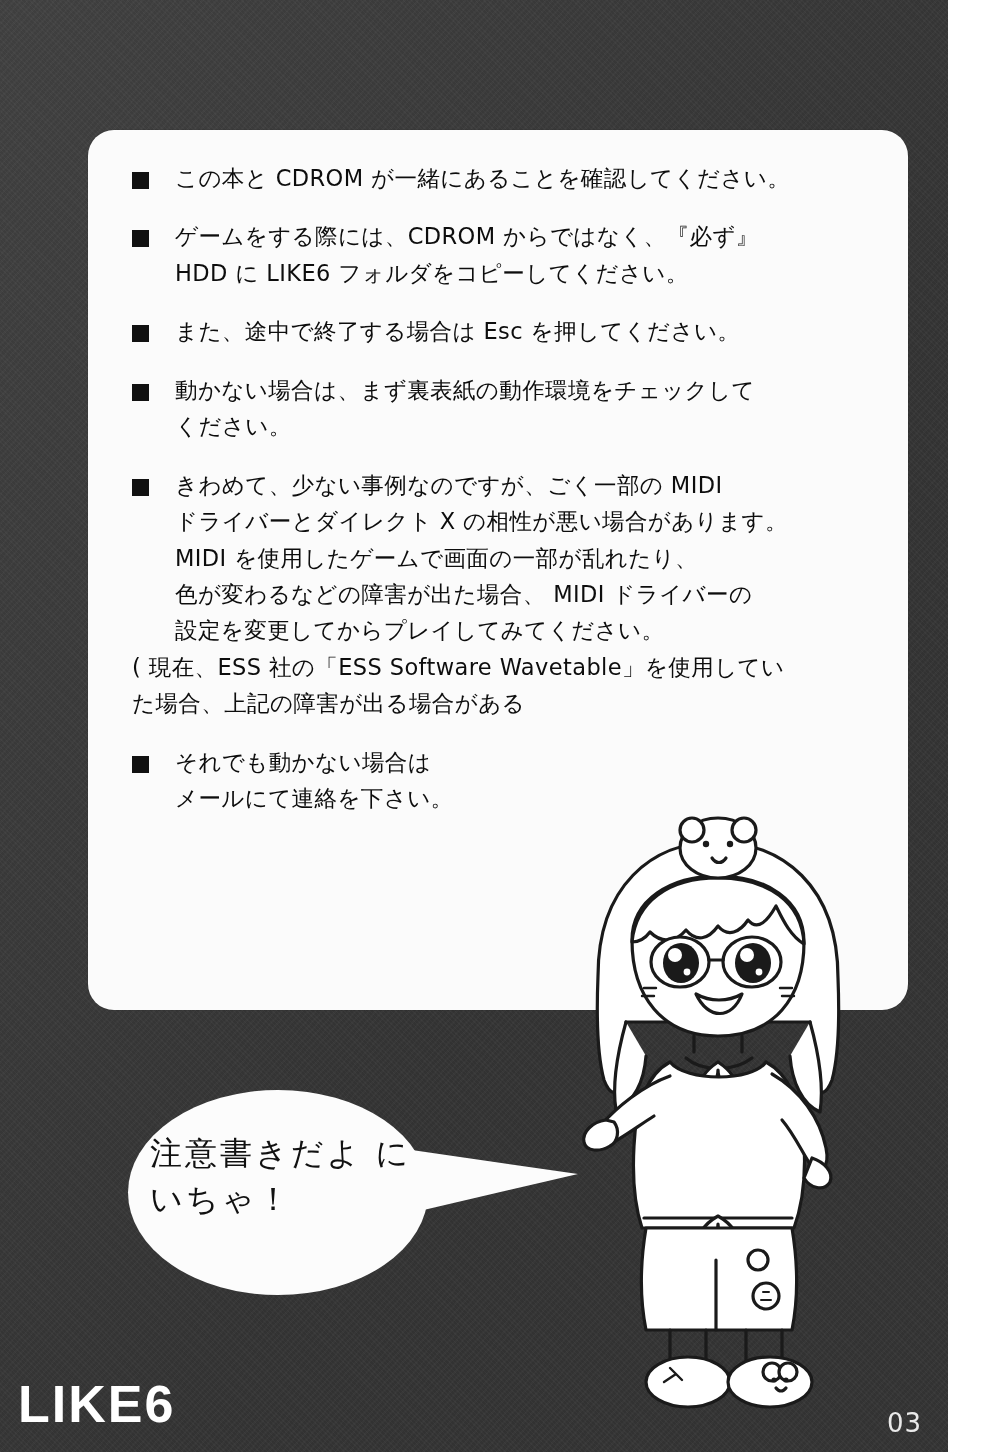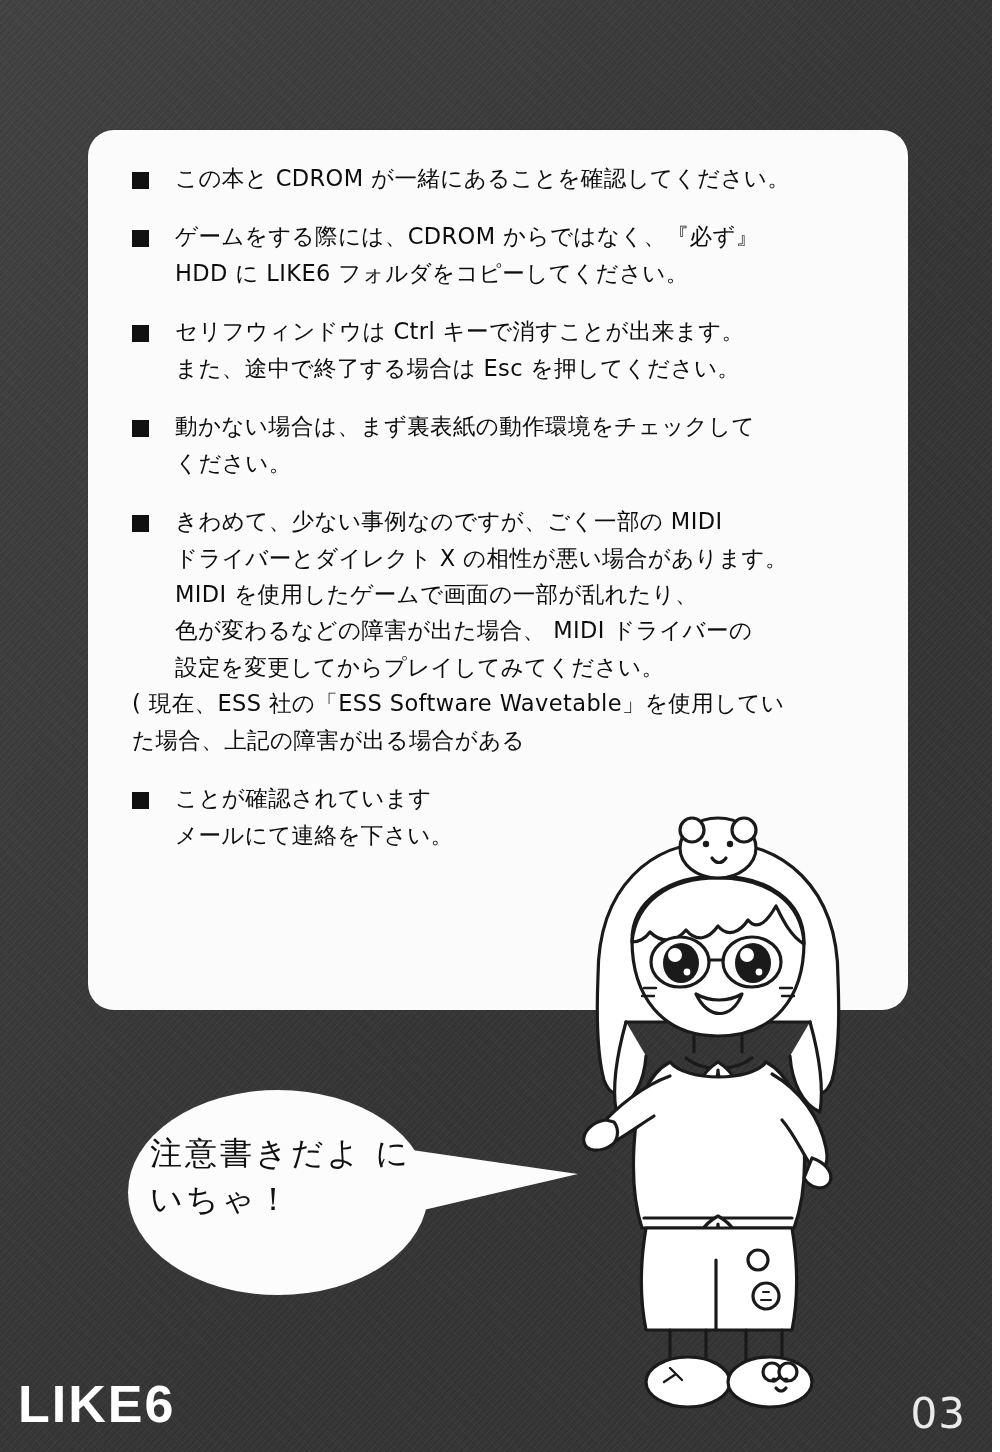--- a/index.html
+++ b/index.html
@@ -16,21 +16,20 @@
 
   #page {
     position: relative;
     width: 948px;
     height: 1452px;
     background: #3a3a3a;
     background-image:
       linear-gradient(125deg, rgba(255,255,255,0.035) 0%, rgba(0,0,0,0.10) 60%),
       repeating-linear-gradient(132deg, rgba(255,255,255,0.020) 0px, rgba(255,255,255,0.020) 2px, rgba(0,0,0,0.025) 2px, rgba(0,0,0,0.025) 5px);
     overflow: hidden;
-    padding-left: 44px;
   }
 
   
   #grain {
     position: absolute;
     inset: 0;
     background-image:
       repeating-linear-gradient(45deg, rgba(255,255,255,0.018) 0px, rgba(255,255,255,0.018) 1px, rgba(0,0,0,0.02) 1px, rgba(0,0,0,0.02) 3px);
     pointer-events: none;
   }
@@ -133,21 +132,21 @@
     font-size: 52px;
     font-weight: bold;
     letter-spacing: 2px;
     color: #ffffff;
   }
   #page-number {
     position: absolute;
     right: 26px;
     bottom: 14px;
     font-family: "DejaVu Sans", sans-serif;
-    font-size: 42px;
+    font-size: 26px;
     color: #eaeaea;
     letter-spacing: 1px;
   }
 </style>
 </head>
 <body>
 
 <div id="page">
 
   <div id="grain"></div>
@@ -163,21 +162,20 @@
         <div class="notice-item">
           <div class="bullet"></div>
           <div class="notice-lines">
             <div class="line">ゲームをする際には、CDROM からではなく、『必ず』</div>
             <div class="line">HDD に LIKE6 フォルダをコピーしてください。</div>
           </div>
         </div>
         <div class="notice-item">
           <div class="bullet"></div>
           <div class="notice-lines">
-            <div class="line">セリフウィンドウは Ctrl キーで消すことが出来ます。</div>
             <div class="line">また、途中で終了する場合は Esc を押してください。</div>
           </div>
         </div>
         <div class="notice-item">
           <div class="bullet"></div>
           <div class="notice-lines">
             <div class="line">動かない場合は、まず裏表紙の動作環境をチェックして</div>
             <div class="line">ください。</div>
           </div>
         </div>
@@ -189,21 +187,21 @@
             <div class="line">MIDI を使用したゲームで画面の一部が乱れたり、</div>
             <div class="line">色が変わるなどの障害が出た場合、 MIDI ドライバーの</div>
             <div class="line">設定を変更してからプレイしてみてください。</div>
             <div class="line hang">( 現在、ESS 社の「ESS Software Wavetable」を使用してい</div>
             <div class="line hang">た場合、上記の障害が出る場合がある</div>
           </div>
         </div>
         <div class="notice-item">
           <div class="bullet"></div>
           <div class="notice-lines">
-            <div class="line">ことが確認されています</div>
+            <div class="line">それでも動かない場合は</div>
             <div class="line">メールにて連絡を下さい。</div>
           </div>
         </div>
       </div>
   </div>
 
   <div id="character">
     <svg viewBox="0 0 420 620" width="420" height="620" xmlns="http://www.w3.org/2000/svg">
       <g fill="none" stroke="#1a1a1a" stroke-width="3.2" stroke-linecap="round" stroke-linejoin="round">
 

